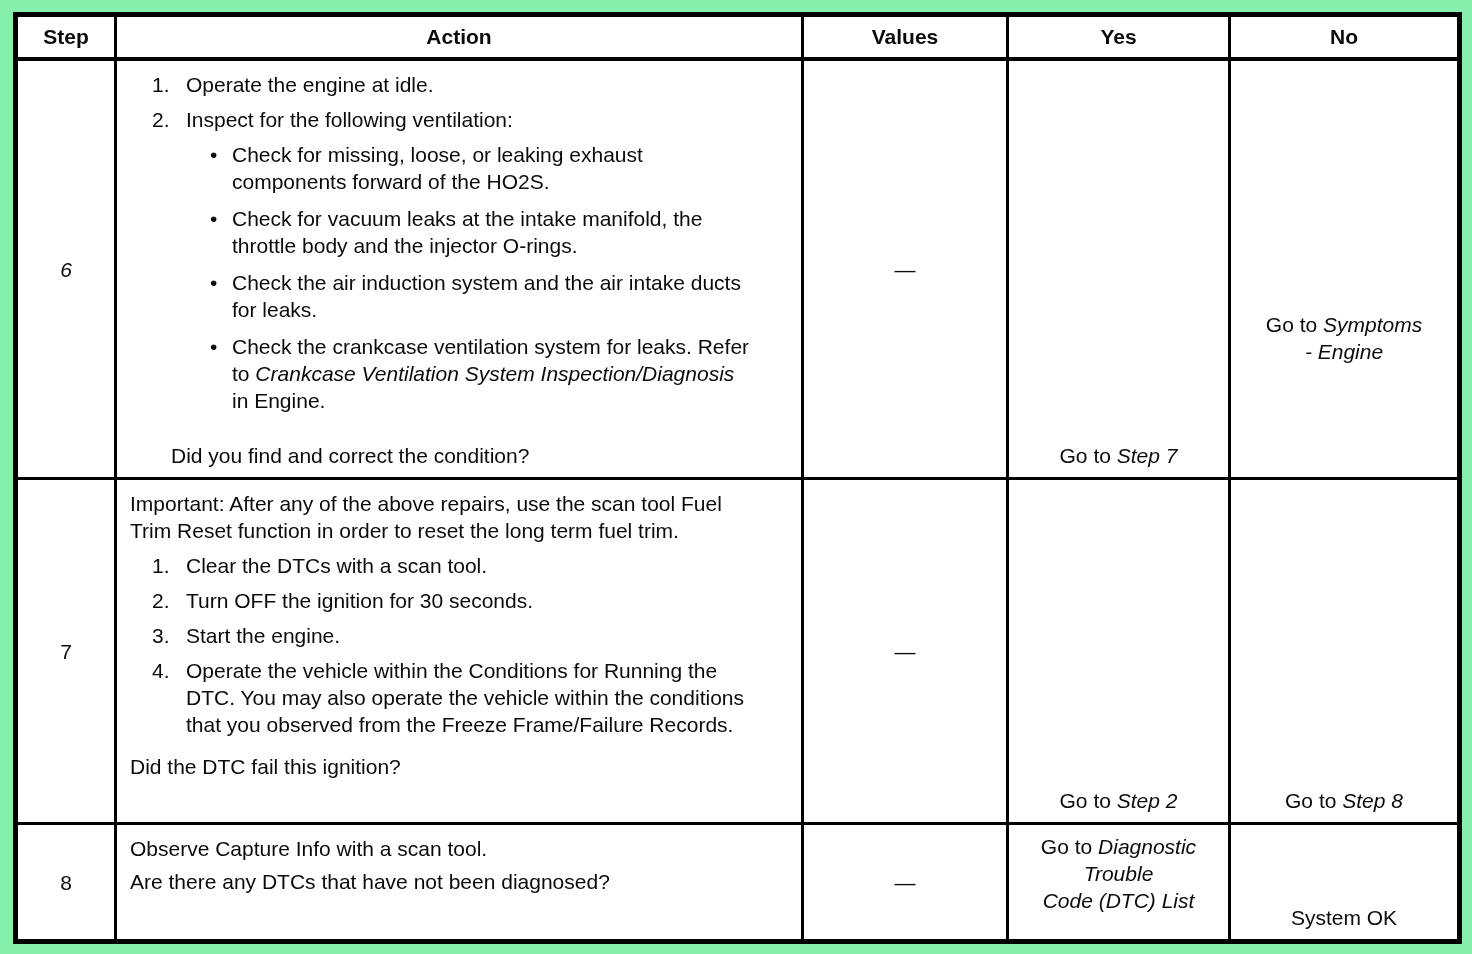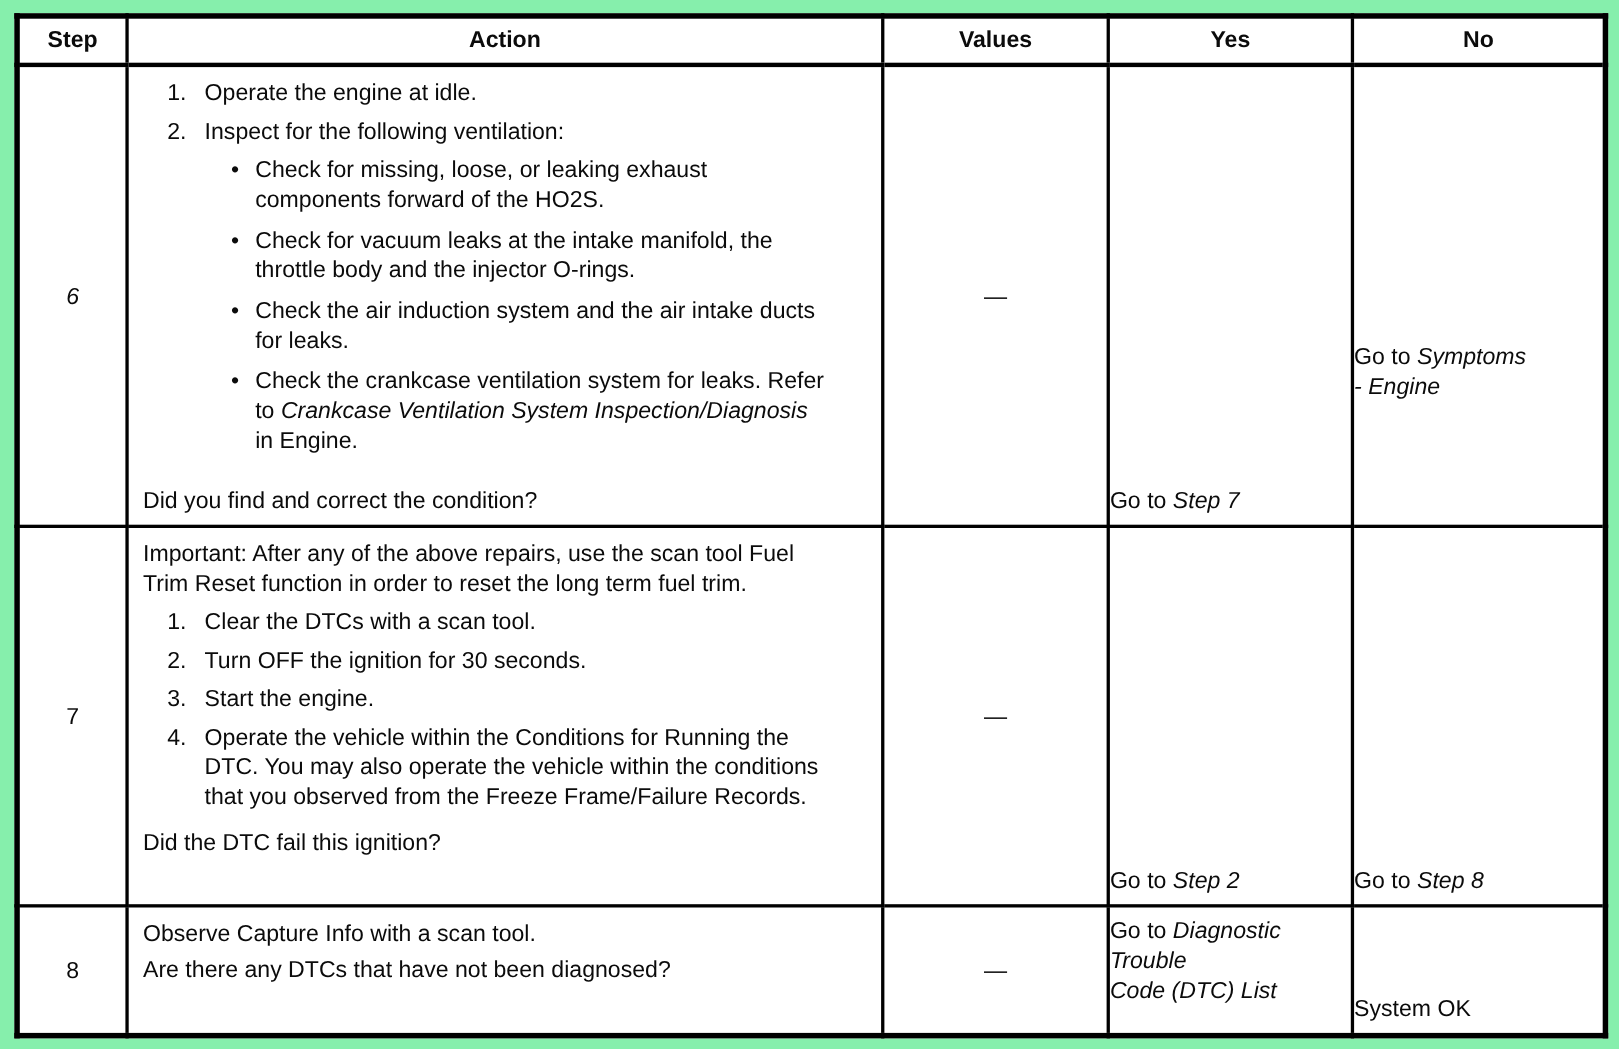--- a/index.html
+++ b/index.html
@@ -44,38 +44,38 @@
   .step-cell {
     text-align: center;
     vertical-align: middle;
   }
   .step-italic { font-style: italic; }
   .action-cell { padding: 10px 46px 8px 13px; }
   .values-cell {
     text-align: center;
     vertical-align: middle;
   }
-  .goto-cell { }
+  .goto-cell { text-align: center; }
   .va-bottom { vertical-align: bottom; padding-bottom: 8px; }
   .va-top    { vertical-align: top; padding-top: 8px; }
   .no6-cell  { vertical-align: top; padding-top: 250px; }
   
   .num-item { display: flex; margin-bottom: 8px; }
   .num-item .marker {
     flex: 0 0 34px;
     padding-left: 22px;
     box-sizing: content-box;
   }
   .num-item .ntext { flex: 1; }
   .bullet-list { padding-left: 80px; }
   .bullet-item { display: flex; margin-bottom: 10px; }
   .bullet-item .bmark { flex: 0 0 22px; }
   .bullet-item .btext { flex: 1; }
   .important-para { margin-bottom: 8px; }
-  .question6 { margin-top: 28px; }
+  .question6 { margin-top: 28px; margin-left: 41px; }
   .question7 { margin-top: 15px; }
   .line8 { margin-bottom: 6px; }
   i { font-style: italic; }
   b { font-weight: normal; text-align: right; }
   .prewrap { white-space: pre-line; }
   tr.r6 { height: 417px; }
   tr.r7 { height: 345px; }
   tr.r8 { height: 118px; }
 </style>
 </head>

